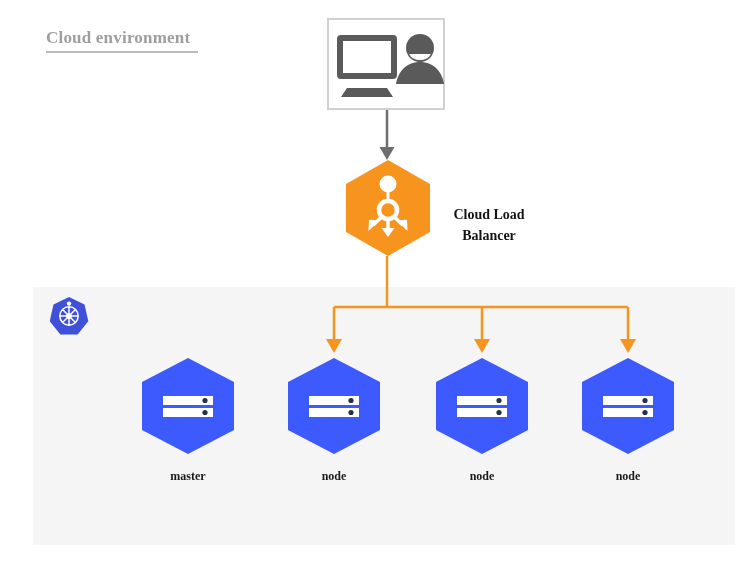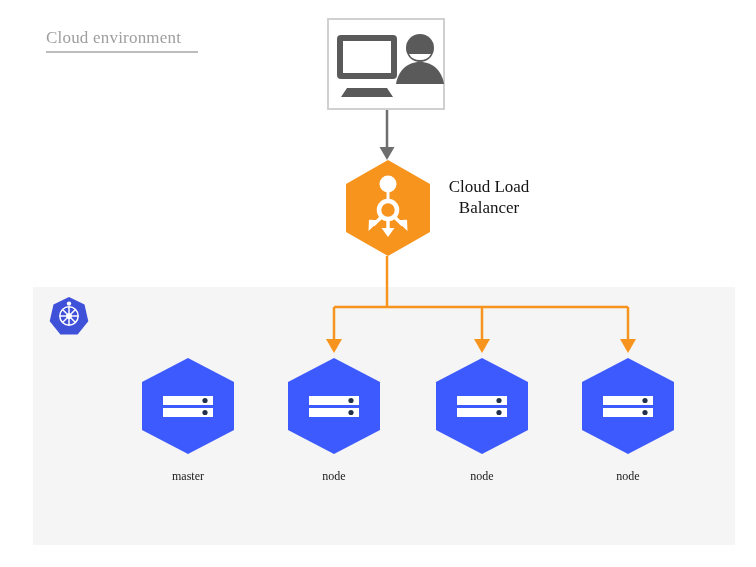--- a/index.html
+++ b/index.html
@@ -7,20 +7,21 @@
     padding: 0;
     background: #ffffff;
   }
   #canvas {
     position: relative;
     width: 756px;
     height: 567px;
     background: #ffffff;
     overflow: hidden;
     font-family: "Liberation Serif", "DejaVu Serif", serif;
+    font-weight: bold;
   }
 
   
   #title {
     position: absolute;
     left: 46px;
     top: 28px;
     font-family: "Liberation Serif", "DejaVu Serif", serif;
     font-size: 17px;
     color: #9e9e9e;
@@ -98,26 +99,26 @@
     color: #1a1a1a;
   }
   #label-master { left: 118px; }
   #label-node-1 { left: 264px; }
   #label-node-2 { left: 412px; }
   #label-node-3 { left: 558px; }
 
   #lb-label {
     position: absolute;
     left: 443px;
-    top: 176px;
+    top: 204px;
     width: 92px;
     text-align: center;
     line-height: 21px;
     font-family: "Liberation Serif", "DejaVu Serif", serif;
-    font-size: 17px;
+    font-size: 14px;
     color: #141414;
   }
 
   
   #k8s-badge {
     position: absolute;
     left: 49px;
     top: 296px;
     width: 40px;
     height: 40px;

